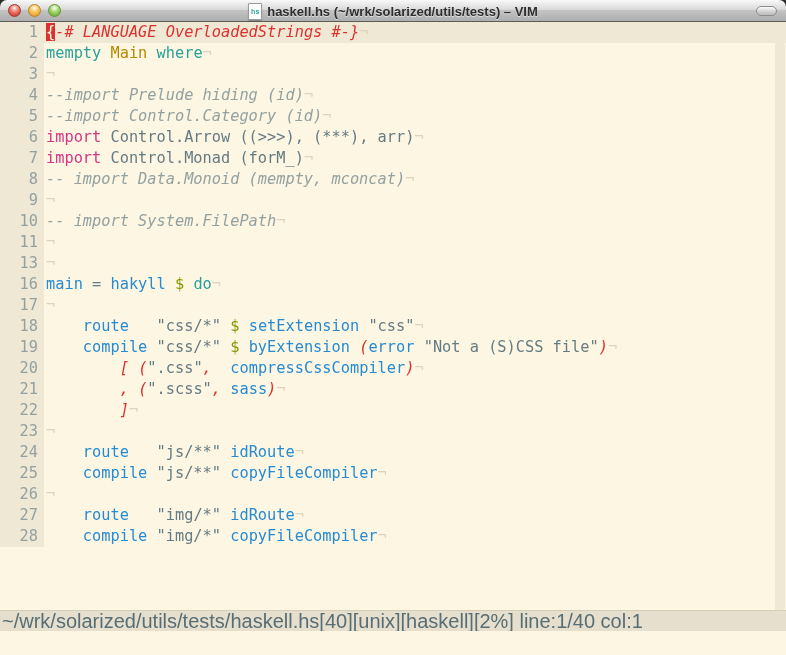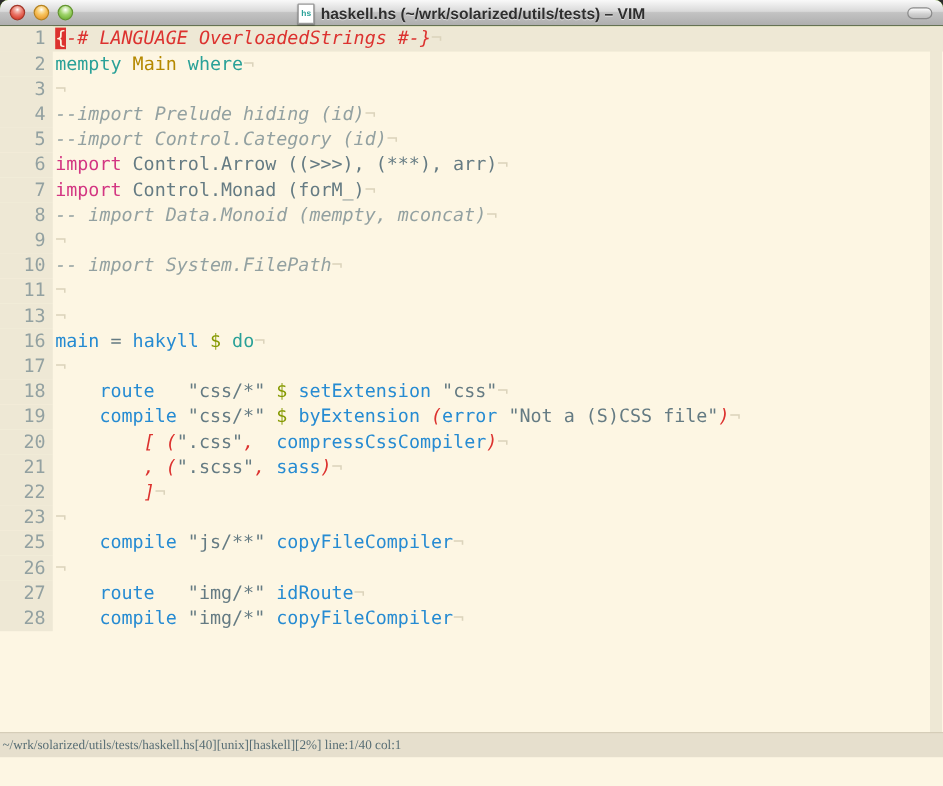--- a/index.html
+++ b/index.html
@@ -1,17 +1,17 @@
 <!DOCTYPE html>
 <html style="--bg: #fdf6e3; --bghi: #eee8d5; --base: #657b83; --string: #657b83; --comment: #93a1a1; --linenr: #93a1a1; --faint: #dcd4bc; --red: #dc322f; --blue: #268bd2; --teal: #2aa198; --yellow: #b58900; --magenta: #d33682; --green: #859900; --statusbg: #e6dfcd; --statusfg: #586e75;"><head>
 <meta charset="utf-8">
 <style>
   html,body{margin:0;padding:0;background:#2b2b2b;}
   .window{position:relative;width:786px;height:655px;overflow:hidden;
-          border-radius:7px 7px 0 0;background:#84cc16;}
+          border-radius:7px 7px 0 0;background:#404040;}
 
   
   .titlebar{position:relative;height:22px;box-sizing:border-box;
     background:linear-gradient(#f9f9f9 0%,#d9d9d9 45%,#c3c3c3 50%,#aeaeae 100%);
     border-bottom:1px solid #5c5c5c;}
   .lights{position:absolute;left:8px;top:4px;display:flex;gap:7px;}
   .light{width:13px;height:13px;border-radius:50%;box-sizing:border-box;}
   .light-close{background:radial-gradient(circle at 50% 28%,#ffffff 0%,#f4b8ae 18%,#e9776a 45%,#da4937 75%,#b9382a 100%);border:1px solid #a33629;}
   .light-min{background:radial-gradient(circle at 50% 28%,#ffffff 0%,#fce3ab 18%,#f7c35c 45%,#eda33a 75%,#c9851e 100%);border:1px solid #b5821f;}
   .light-zoom{background:radial-gradient(circle at 50% 28%,#ffffff 0%,#d8eec0 18%,#9ed36a 45%,#7cba44 75%,#659c2f 100%);border:1px solid #649531;}
@@ -42,21 +42,21 @@
   .tok-yellow{color:var(--yellow);}
   .tok-magenta{color:var(--magenta);}
   .tok-green{color:var(--green);}
   .tok-comment{color:var(--comment);font-style:italic;text-align:center;}
   .tok-faint{color:var(--faint);}
   .tok-cursor{background:var(--red);color:var(--bg);}
 
   
   .statusbar{position:absolute;top:610px;left:0;width:786px;height:23px;
     background:var(--statusbg);color:var(--statusfg);
-    font-family:Liberation Serif, serif;font-size:11px;line-height:21px;
+    font-family:Liberation Sans, sans-serif;font-size:20px;line-height:21px;
     white-space:pre;padding-left:2px;box-sizing:border-box;
     border-top:1px solid #d5cdb8;}
   .cmdline{position:absolute;top:631px;left:0;width:786px;height:24px;background:var(--bg);}
 </style>
 </head>
 <body>
 
 <div class="window">
 
   <div class="titlebar">
@@ -88,20 +88,21 @@
         <div class="line"><span class="gutter">11</span><span class="text"><span class="tok-faint">¬</span></span></div>
         <div class="line"><span class="gutter">13</span><span class="text"><span class="tok-faint">¬</span></span></div>
         <div class="line"><span class="gutter">16</span><span class="text"><span class="tok-blue">main</span><span class="tok-base"> = </span><span class="tok-blue">hakyll</span><span class="tok-base"> </span><span class="tok-green">$</span><span class="tok-base"> </span><span class="tok-teal">do</span><span class="tok-faint">¬</span></span></div>
         <div class="line"><span class="gutter">17</span><span class="text"><span class="tok-faint">¬</span></span></div>
         <div class="line"><span class="gutter">18</span><span class="text"><span class="tok-base">    </span><span class="tok-blue">route</span><span class="tok-base">   </span><span class="tok-string">"css/*"</span><span class="tok-base"> </span><span class="tok-green">$</span><span class="tok-base"> </span><span class="tok-blue">setExtension</span><span class="tok-base"> </span><span class="tok-string">"css"</span><span class="tok-faint">¬</span></span></div>
         <div class="line"><span class="gutter">19</span><span class="text"><span class="tok-base">    </span><span class="tok-blue">compile</span><span class="tok-base"> </span><span class="tok-string">"css/*"</span><span class="tok-base"> </span><span class="tok-green">$</span><span class="tok-base"> </span><span class="tok-blue">byExtension</span><span class="tok-base"> </span><span class="tok-red">(</span><span class="tok-blue">error</span><span class="tok-base"> </span><span class="tok-string">"Not a (S)CSS file"</span><span class="tok-red">)</span><span class="tok-faint">¬</span></span></div>
         <div class="line"><span class="gutter">20</span><span class="text"><span class="tok-base">        </span><span class="tok-red">[</span><span class="tok-base"> </span><span class="tok-red">(</span><span class="tok-string">".css"</span><span class="tok-red">,</span><span class="tok-base">  </span><span class="tok-blue">compressCssCompiler</span><span class="tok-red">)</span><span class="tok-faint">¬</span></span></div>
         <div class="line"><span class="gutter">21</span><span class="text"><span class="tok-base">        </span><span class="tok-red">,</span><span class="tok-base"> </span><span class="tok-red">(</span><span class="tok-string">".scss"</span><span class="tok-red">,</span><span class="tok-base"> </span><span class="tok-blue">sass</span><span class="tok-red">)</span><span class="tok-faint">¬</span></span></div>
         <div class="line"><span class="gutter">22</span><span class="text"><span class="tok-base">        </span><span class="tok-red">]</span><span class="tok-faint">¬</span></span></div>
         <div class="line"><span class="gutter">23</span><span class="text"><span class="tok-faint">¬</span></span></div>
+        <div class="line"><span class="gutter">24</span><span class="text"><span class="tok-base">    </span><span class="tok-blue">route</span><span class="tok-base">   </span><span class="tok-string">"js/**"</span><span class="tok-base"> </span><span class="tok-blue">idRoute</span><span class="tok-faint">¬</span></span></div>
         <div class="line"><span class="gutter">25</span><span class="text"><span class="tok-base">    </span><span class="tok-blue">compile</span><span class="tok-base"> </span><span class="tok-string">"js/**"</span><span class="tok-base"> </span><span class="tok-blue">copyFileCompiler</span><span class="tok-faint">¬</span></span></div>
         <div class="line"><span class="gutter">26</span><span class="text"><span class="tok-faint">¬</span></span></div>
         <div class="line"><span class="gutter">27</span><span class="text"><span class="tok-base">    </span><span class="tok-blue">route</span><span class="tok-base">   </span><span class="tok-string">"img/*"</span><span class="tok-base"> </span><span class="tok-blue">idRoute</span><span class="tok-faint">¬</span></span></div>
         <div class="line"><span class="gutter">28</span><span class="text"><span class="tok-base">    </span><span class="tok-blue">compile</span><span class="tok-base"> </span><span class="tok-string">"img/*"</span><span class="tok-base"> </span><span class="tok-blue">copyFileCompiler</span><span class="tok-faint">¬</span></span></div>
       </div>
   </div>
 
   <div class="statusbar">~/wrk/solarized/utils/tests/haskell.hs[40][unix][haskell][2%] line:1/40 col:1</div>
   <div class="cmdline"></div>
 

